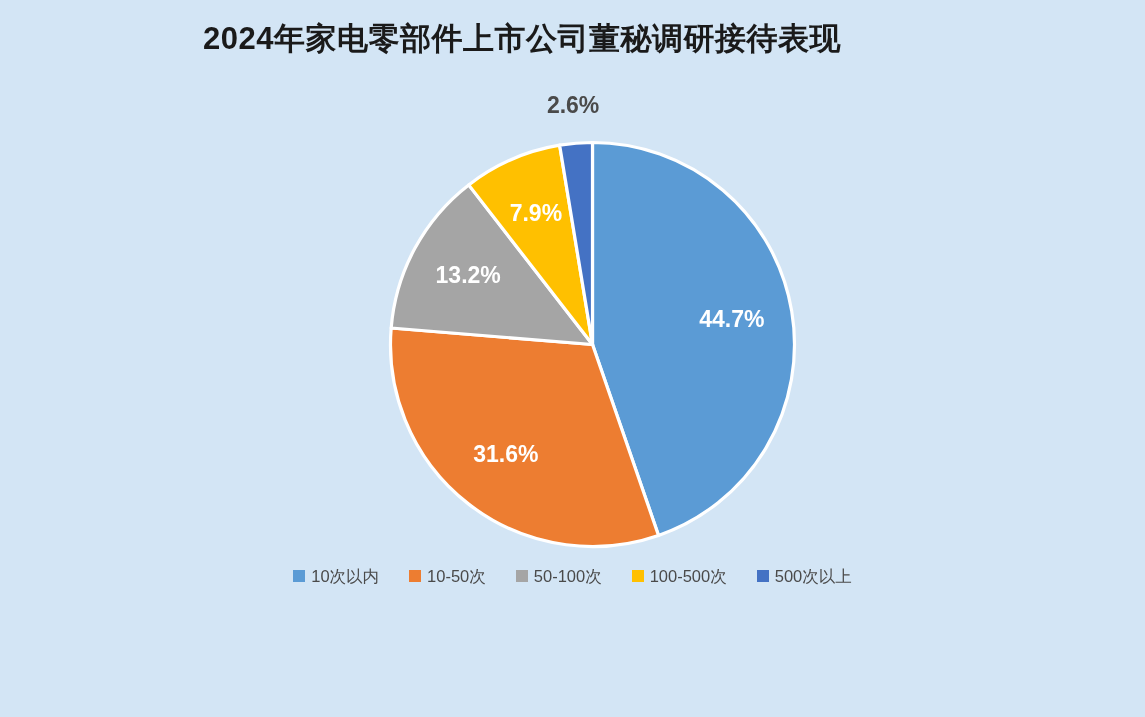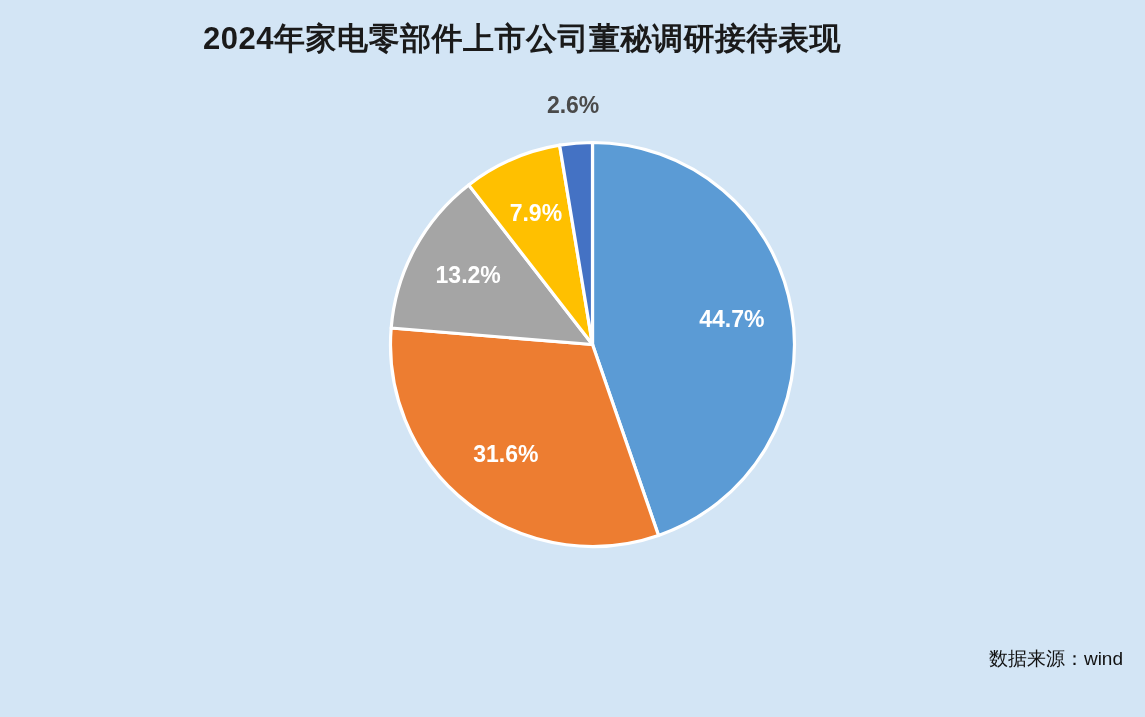--- a/index.html
+++ b/index.html
@@ -139,17 +139,38 @@
       <g id="labels-group">
           <text x="343.9" y="181.1" class="slice-label" fill="#ffffff">44.7%</text>
           <text x="117.8" y="316.2" class="slice-label" fill="#ffffff">31.6%</text>
           <text x="80.2" y="137.2" class="slice-label" fill="#ffffff">13.2%</text>
           <text x="147.9" y="74.9" class="slice-label" fill="#ffffff">7.9%</text>
           <text x="185.1" y="-32.7" class="slice-label-outside" fill="#4a4a4a">2.6%</text>
         </g>
     </svg>
   </div>
 
+  <div id="legend">
+      <div class="legend-item">
+        <span class="legend-swatch" style="background: rgb(91, 155, 213);"></span>
+        <span class="legend-label">10次以内</span>
+      </div>
+      <div class="legend-item">
+        <span class="legend-swatch" style="background: rgb(237, 125, 49);"></span>
+        <span class="legend-label">10-50次</span>
+      </div>
+      <div class="legend-item">
+        <span class="legend-swatch" style="background: rgb(165, 165, 165);"></span>
+        <span class="legend-label">50-100次</span>
+      </div>
+      <div class="legend-item">
+        <span class="legend-swatch" style="background: rgb(255, 192, 0);"></span>
+        <span class="legend-label">100-500次</span>
+      </div>
+      <div class="legend-item">
+        <span class="legend-swatch" style="background: rgb(68, 114, 196);"></span>
+        <span class="legend-label">500次以上</span>
+      </div>
+    </div>
 
 
-  <div id="source-note">数据来源：wind</div>
 
 </div>
 
 </body></html>

